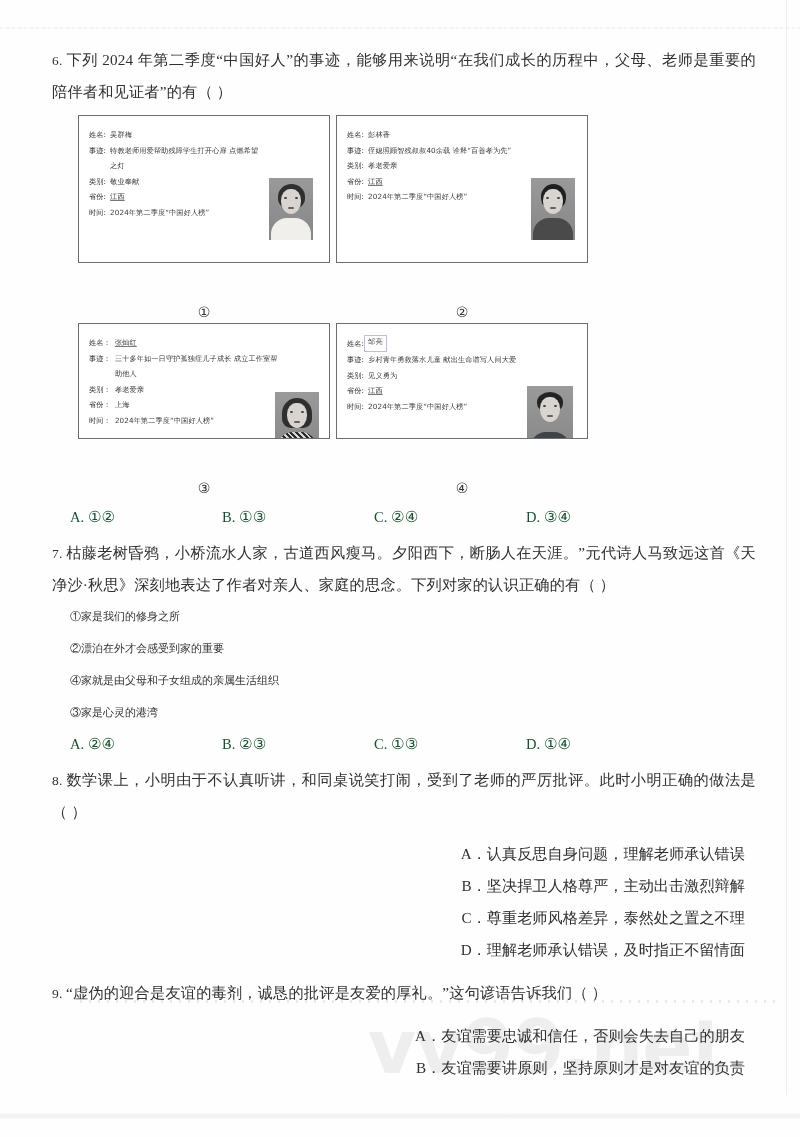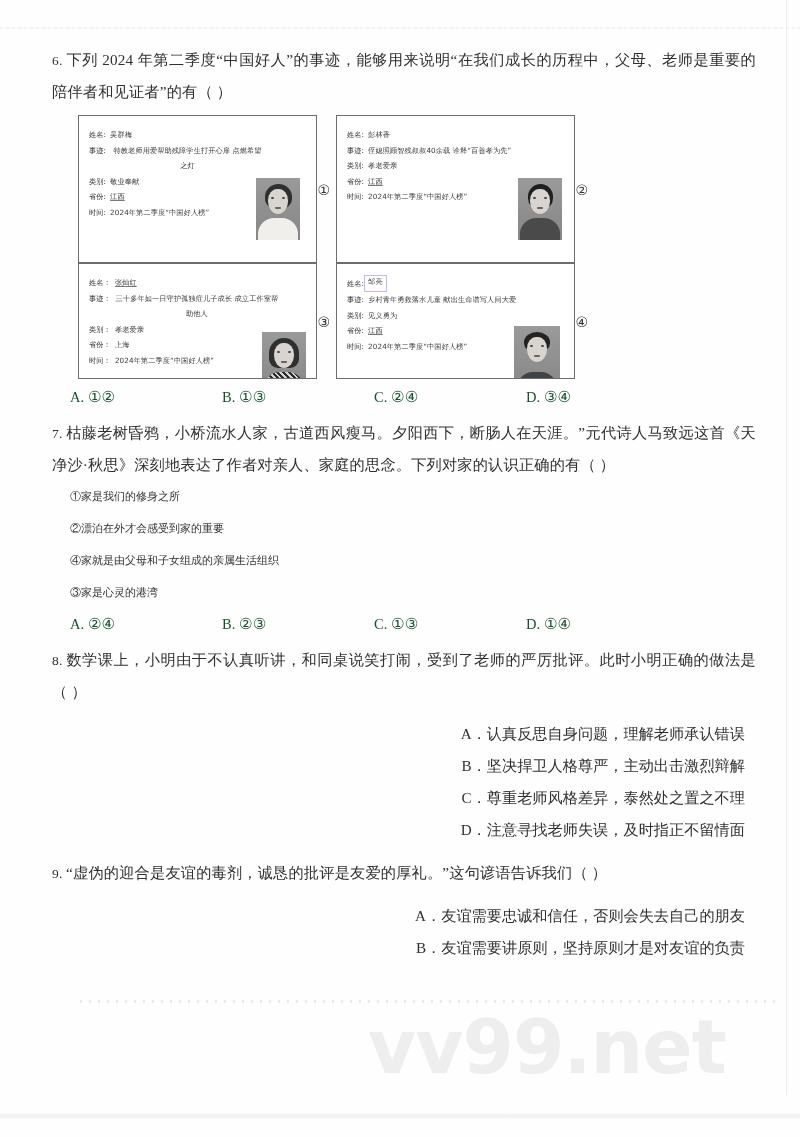--- a/index.html
+++ b/index.html
@@ -125,22 +125,23 @@
 
   
   .card-grid {
     display: grid;
     grid-template-columns: 252px 252px;
     gap: 0 6px;
     margin: 8px 0 2px 26px;
   }
   .card-cell {
     display: flex;
-    flex-direction: row;
+    flex-direction: column;
     align-items: center;
+    gap: 36px;
   }
   .card {
     position: relative;
     box-sizing: border-box;
     width: 252px;
     height: 148px;
     border: 1.3px solid #6d6d6d;
     background: #ffffff;
     padding: 11px 8px 6px 10px;
     overflow: hidden;
@@ -162,21 +163,20 @@
   .c-row.wrap { white-space: normal; }
   .c-key {
     flex: none;
     color: #333;
     letter-spacing: .1px;
   }
   .c-val {
     padding-left: 4px;
     color: #3a3a3a;
     letter-spacing: .1px;
-    text-align: center;
   }
   .c-val.boxed {
     border: 1px solid #c4b5fd;
     padding: 0 3px;
     line-height: 11px;
     display: inline-block;
   }
   .c-val.underline {
     text-decoration: underline;
     text-decoration-color: #777;
@@ -460,21 +460,21 @@
         <span class="opt"><span class="opt-label">D.</span>&nbsp;<span>①④</span></span>
       </div>
     </div>
 
     <div class="q">
       <p class="q-stem"><span class="q-num">8</span><span class="q-num">.&nbsp;</span><span>数学课上，小明由于不认真听讲，和同桌说笑打闹，受到了老师的严厉批评。此时小明正确的做法是（      ）</span></p>
       <ul class="opt-stack">
         <li>A．认真反思自身问题，理解老师承认错误</li>
         <li>B．坚决捍卫人格尊严，主动出击激烈辩解</li>
         <li>C．尊重老师风格差异，泰然处之置之不理</li>
-        <li>D．注意寻找老师失误，及时指正不留情面</li>
+        <li>D．理解老师承认错误，及时指正不留情面</li>
       </ul>
     </div>
 
     <div class="q">
       <p class="q-stem"><span class="q-num">9</span><span class="q-num">.&nbsp;</span><span>“虚伪的迎合是友谊的毒剂，诚恳的批评是友爱的厚礼。”这句谚语告诉我们（      ）</span></p>
       <ul class="opt-stack">
         <li>A．友谊需要忠诚和信任，否则会失去自己的朋友</li>
         <li>B．友谊需要讲原则，坚持原则才是对友谊的负责</li>
       </ul>
     </div>

